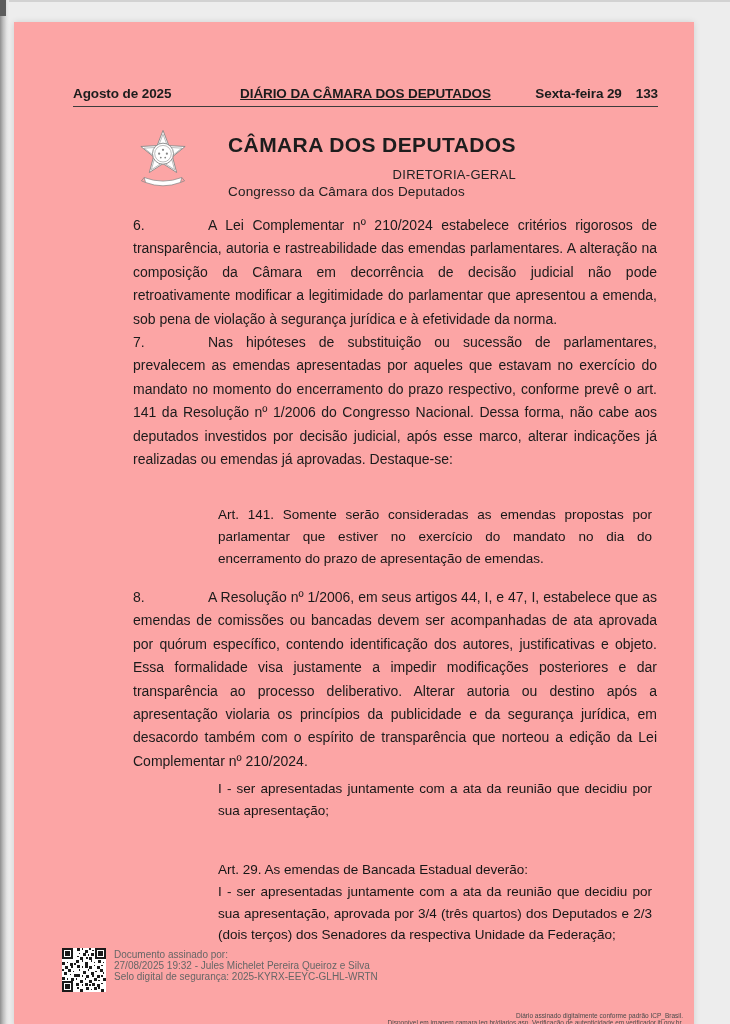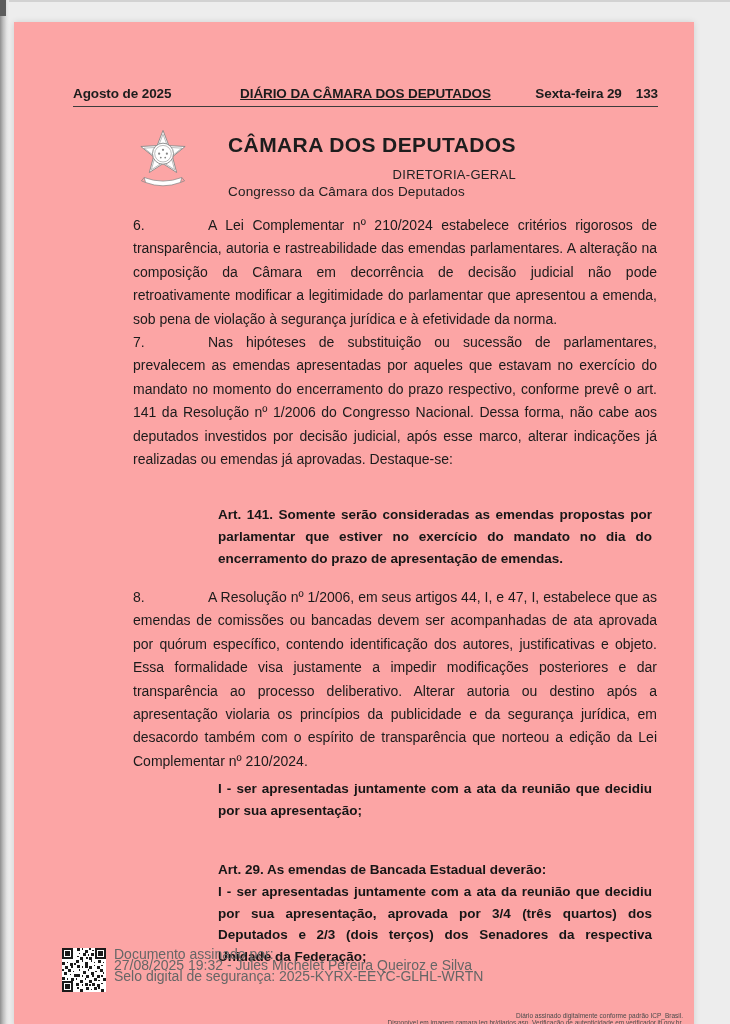--- a/index.html
+++ b/index.html
@@ -47,32 +47,32 @@
     font-size:14px;line-height:23.4px;color:#1b1b1b;
     text-align:justify;text-indent:75px;
   }
   .para .pnum{position:absolute;left:0;top:0;text-indent:0;}
   .p6{top:192px;}
   .p7{top:309px;}
   .p8{top:564px;}
   
   .quote{
     position:absolute;left:204px;width:434px;
-    font-size:13.5px;font-weight:700;line-height:21.8px;color:#161616;
+    font-size:13.5px;font-weight:400;line-height:21.8px;color:#161616;
     text-align:justify;
   }
   .q141{top:482px;}
   .q44{top:756px;}
   .q47{top:837px;}
   .quote .qtitle{text-align:left;}
   
   .signature{position:absolute;left:48px;top:923px;height:56px;}
   .qr{position:absolute;left:0;top:2px;width:44px;height:46px;}
   .sig-text{position:absolute;left:52px;top:4px;white-space:nowrap;
-    font-size:14px;line-height:11.2px;color:#666;}
+    font-size:10px;line-height:11.2px;color:#666;}
   
   .fineprint{
     position:absolute;right:11px;top:990px;text-align:right;
     font-size:6.5px;line-height:7px;color:#4a4a4a;white-space:nowrap;
   }
 </style>
 </head>
 <body>
 
 <div class="edge-top"></div>

